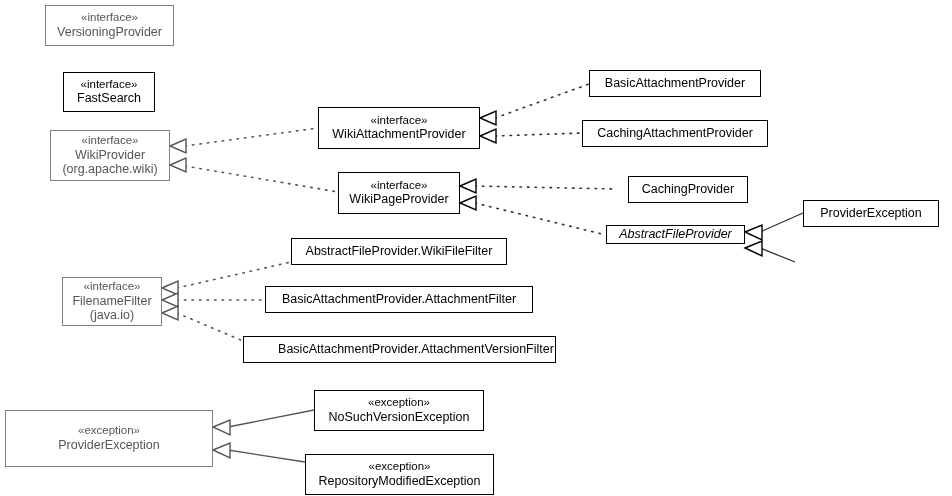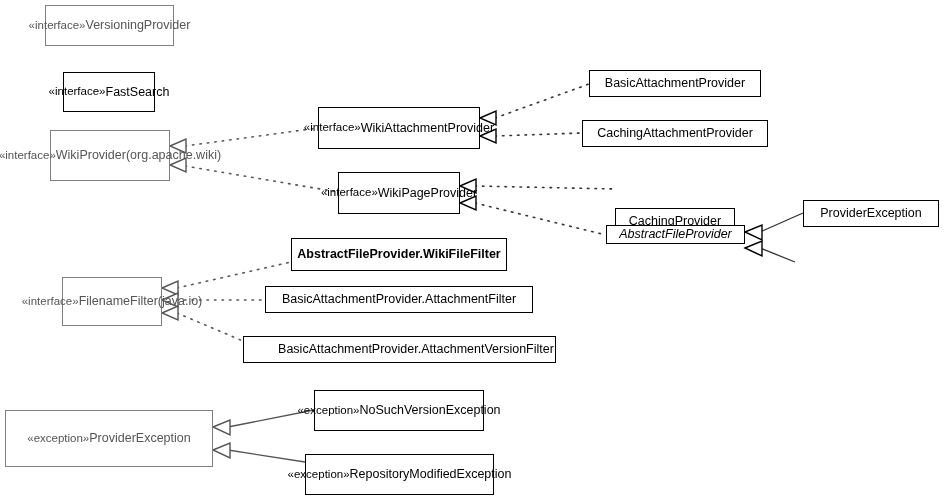--- a/index.html
+++ b/index.html
@@ -22,21 +22,21 @@
     width: 952px;
     height: 496px;
     pointer-events: none;
   }
   .uml-box {
     position: absolute;
     box-sizing: border-box;
     background: #ffffff;
     border: 1px solid #000000;
     display: flex;
-    flex-direction: row;
+    flex-direction: column;
     align-items: center;
     justify-content: center;
     text-align: center;
     line-height: 1.18;
     color: #000000;
     white-space: nowrap;
     z-index: 2;
   }
   .uml-box .stereotype {
     font-size: 11.5px;
@@ -156,34 +156,34 @@
   </div>
 
   <div class="uml-box" style="left:589px; top:70px; width:172px; height:27px;">
     <span class="cls-name">BasicAttachmentProvider</span>
   </div>
 
   <div class="uml-box" style="left:582px; top:120px; width:186px; height:27px;">
     <span class="cls-name">CachingAttachmentProvider</span>
   </div>
 
-  <div class="uml-box" style="left:615px; top:176px; width:120px; height:27px;margin-top:32px;">
+  <div class="uml-box" style="left:628px; top:176px; width:120px; height:27px;">
     <span class="cls-name">CachingProvider</span>
   </div>
 
   <div class="uml-box abstract" style="left:606px; top:225px; width:139px; height:19px;">
     <span class="cls-name">AbstractFileProvider</span>
   </div>
 
   <div class="uml-box" style="left:803px; top:200px; width:136px; height:27px;">
     <span class="cls-name">ProviderException</span>
   </div>
 
 
-  <div class="uml-box" style="left:291px; top:238px; width:216px; height:33px;font-weight:bold;">
+  <div class="uml-box" style="left:291px; top:238px; width:216px; height:27px;">
     <span class="cls-name">AbstractFileProvider.WikiFileFilter</span>
   </div>
 
   <div class="uml-box muted" style="left:62px; top:277px; width:100px; height:49px;">
     <span class="stereotype">«interface»</span>
     <span class="cls-name">FilenameFilter</span>
     <span class="pkg-name">(java.io)</span>
   </div>
 
   <div class="uml-box" style="left:265px; top:286px; width:268px; height:27px;">

